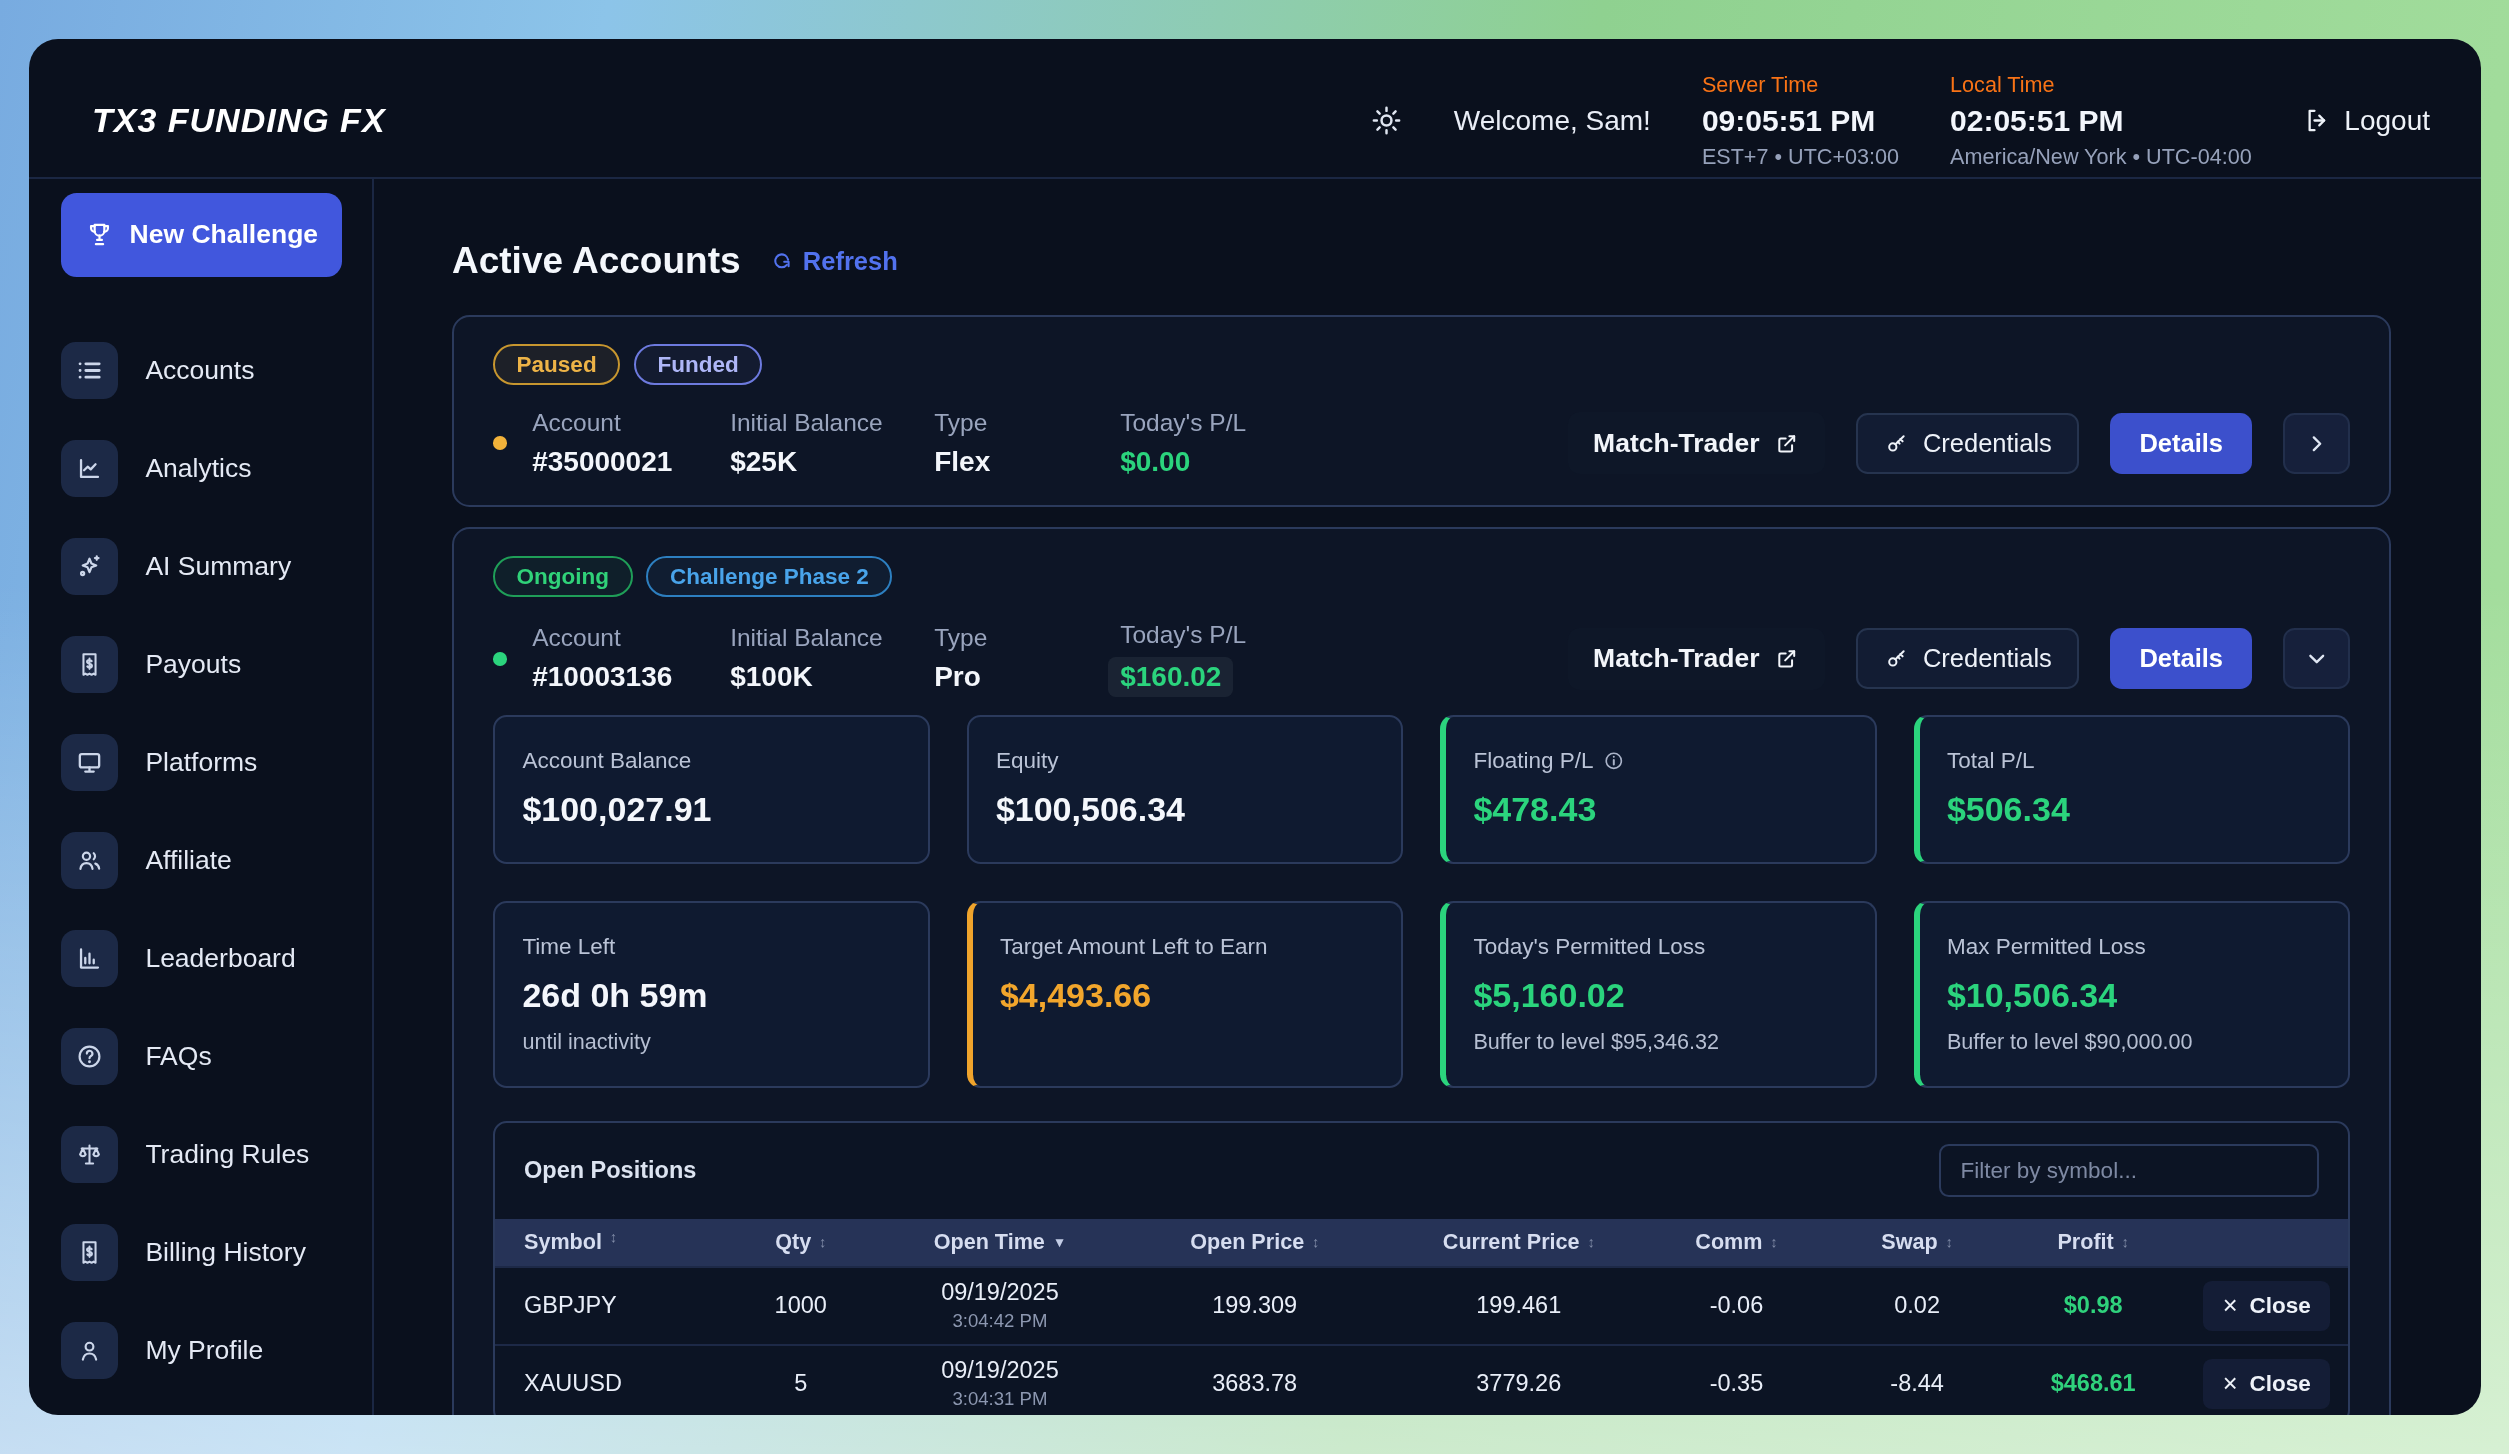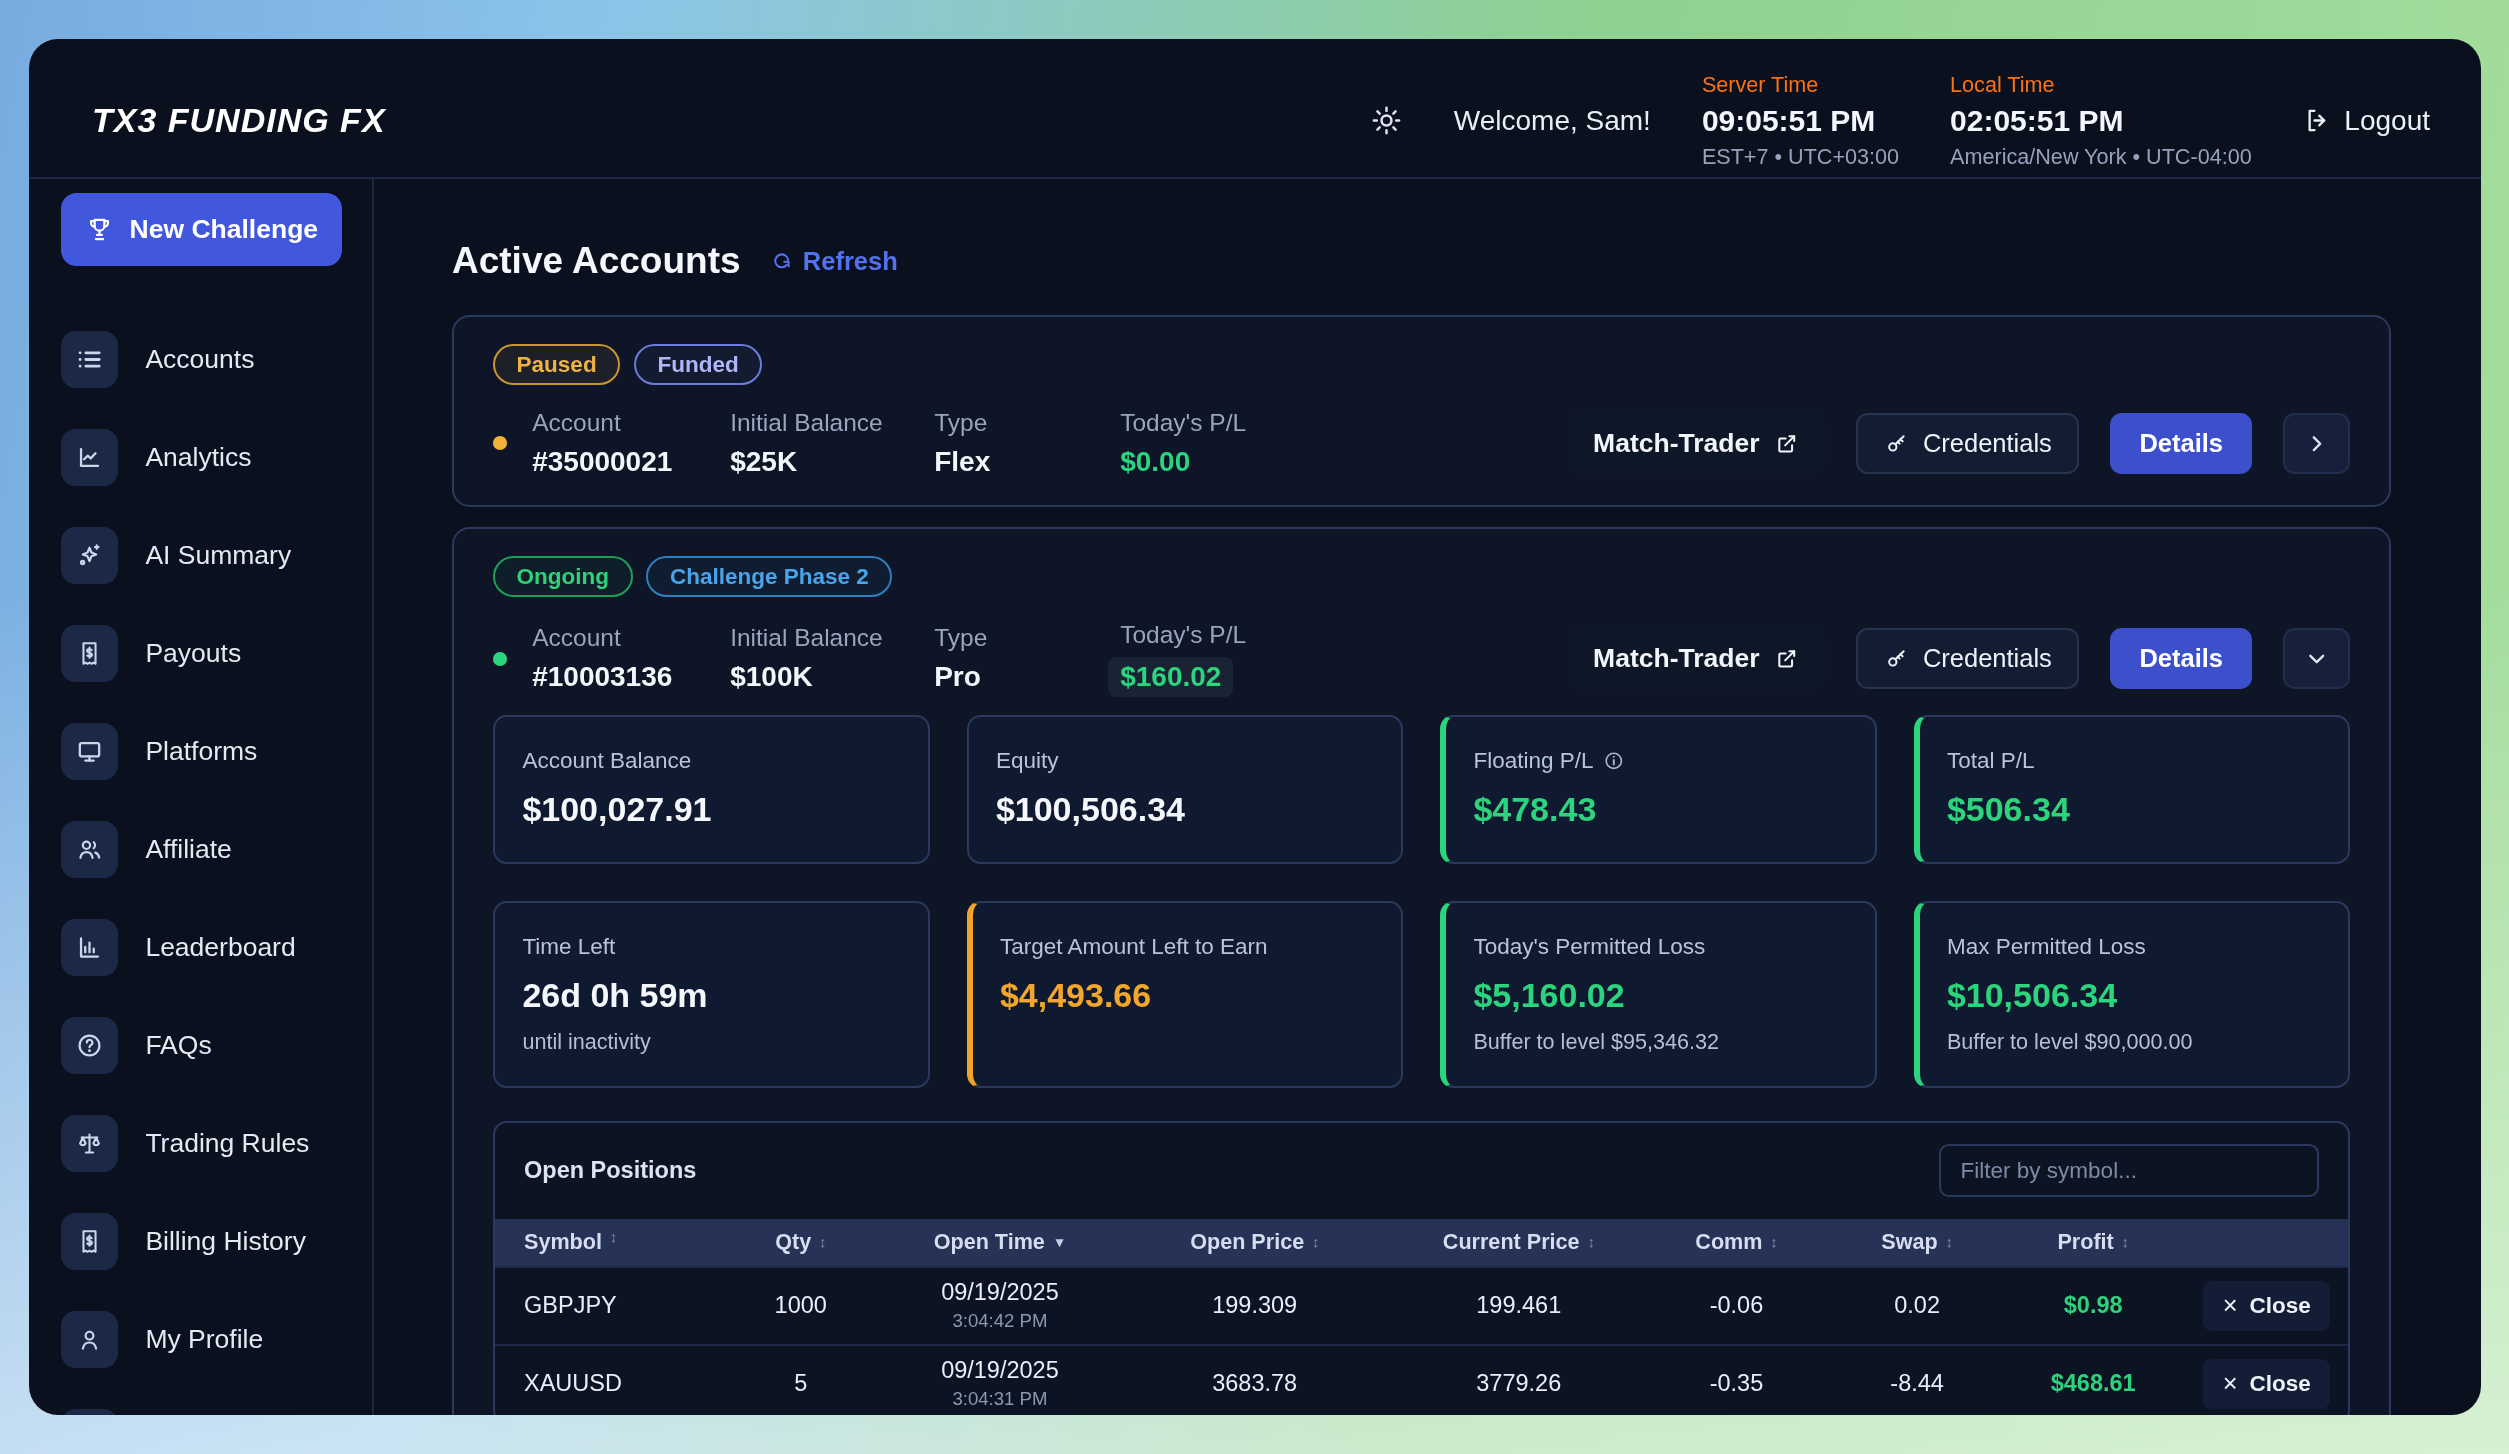--- a/index.html
+++ b/index.html
@@ -23,21 +23,21 @@
   .welcome{font-size:28px;color:#e9edf6}
   .timeblock{line-height:1.2}
   .tb-label{font-size:21.6px;color:#f97316;margin-bottom:4.9px}
   .tb-time{font-size:30px;font-weight:700;color:#f3f6fc;margin-bottom:4.9px}
   .tb-zone{font-size:21.6px;color:#96a1ba}
   .logout{display:flex;align-items:center;gap:12.7px;font-size:28px;color:#eef2f8;cursor:pointer}
 
   
   .bodyrow{flex:1;display:flex;min-height:0}
   .sidebar{flex:0 0 345px;border-right:2px solid #1b2743;padding:13.7px 0 0 32px;box-sizing:border-box;overflow:hidden}
-  .ncbtn{width:281px;height:73px;border-radius:15.7px;background:#4157dd;display:flex;align-items:center;
+  .ncbtn{width:281px;height:84px;border-radius:15.7px;background:#4157dd;display:flex;align-items:center;
          justify-content:center;gap:15.7px;color:#fff;font-size:26.5px;font-weight:700;cursor:pointer}
   .nav{margin-top:65px;display:flex;flex-direction:column;gap:41px}
   .nitem{display:flex;align-items:center;gap:27.4px;cursor:pointer}
   .ntile{width:57px;height:57px;border-radius:14.7px;background:#1c2946;display:flex;align-items:center;
          justify-content:center;color:#ccd6ea;flex:0 0 57px}
   .nlabel{font-size:26.5px;color:#e4e9f4;font-weight:500}
 
   .main{flex:1;padding:61px 90px 0 78px;min-width:0;box-sizing:border-box}
   .titlerow{display:flex;align-items:center;gap:29px}
   .title{font-size:37px;font-weight:800;color:#f4f7fc}

